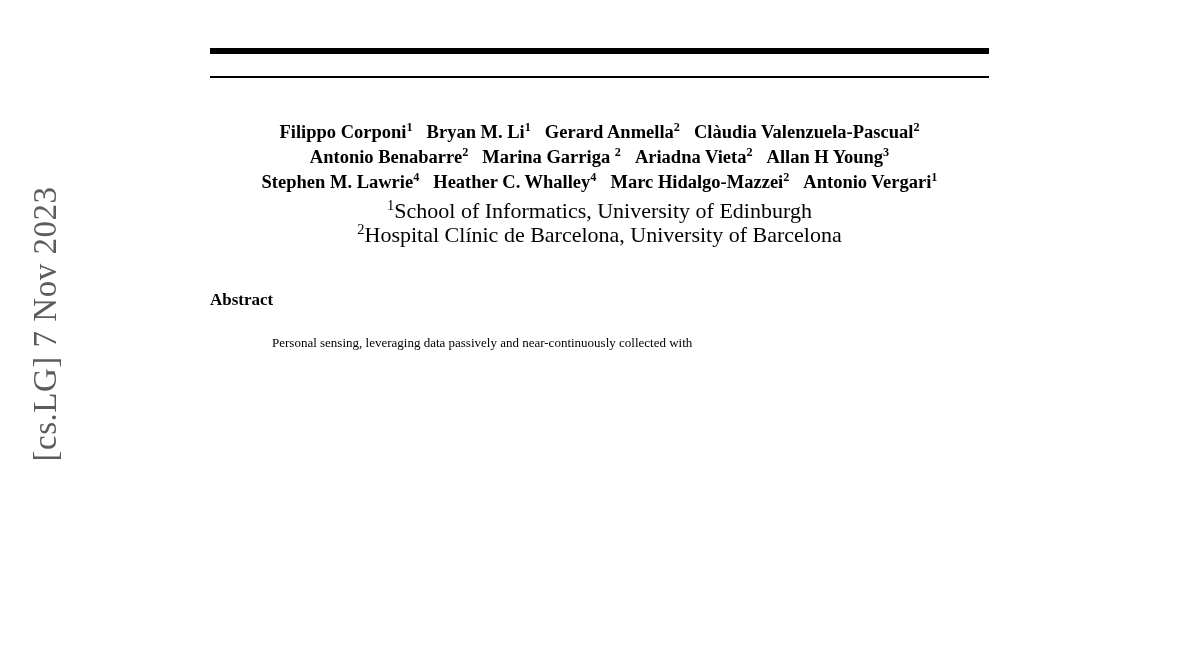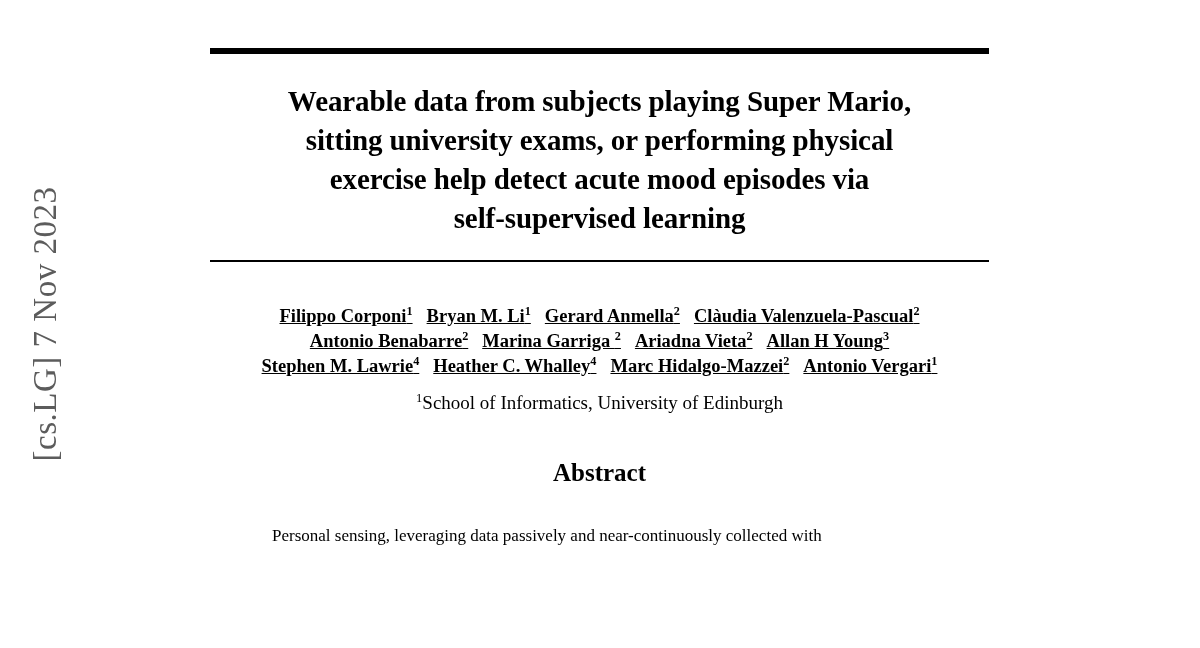--- a/index.html
+++ b/index.html
@@ -72,79 +72,71 @@
 
   .authors {
     margin-top: 42px;
     text-align: center;
     font-weight: bold;
     font-size: 18.5px;
     line-height: 25px;
   }
   .authors .row {
     white-space: nowrap;
-    text-decoration: underline;
   }
   .authors .au {
     display: inline;
   }
   .authors .sep {
     display: inline-block;
     width: 14px;
   }
   sup {
     font-size: 0.66em;
     vertical-align: super;
     line-height: 0;
     font-weight: bold;
   }
 
   .affiliations {
-    margin-top: 12px;
+    margin-top: 4px;
     text-align: center;
-    font-size: 19px;
+    font-size: 22px;
     line-height: 23.5px;
     font-weight: normal;
   }
   .affiliations sup {
     font-weight: normal;
   }
 
   .abstract-heading {
     margin-top: 44px;
-    text-align: center;
     font-weight: bold;
-    font-size: 25px;
+    font-size: 17px;
   }
 
   .abstract-body {
-    margin-top: 36px;
+    margin-top: 20px;
     padding: 0 62px;
     text-align: justify;
-    font-size: 17px;
+    font-size: 13px;
     line-height: 26px;
   }
 </style>
 </head>
 <body>
 
 <div class="arxiv-stamp">
   <div class="vtext">[cs.LG]  7 Nov 2023</div>
 </div>
 
 <div class="page">
 
   <div class="rule-top"></div>
 
-  <div class="title">
-    <div>Wearable data from subjects playing Super Mario,</div>
-    <div>sitting university exams, or performing physical</div>
-    <div>exercise help detect acute mood episodes via</div>
-    <div>self-supervised learning</div>
-  </div>
 
   <div class="rule-bottom"></div>
 
   <div class="authors">
 
     <div class="row">
       <span class="au"><span>Filippo Corponi</span><sup>1</sup></span><span class="sep"></span><span class="au"><span>Bryan M. Li</span><sup>1</sup></span><span class="sep"></span><span class="au"><span>Gerard Anmella</span><sup>2</sup></span><span class="sep"></span><span class="au"><span>Clàudia Valenzuela-Pascual</span><sup>2</sup></span>
     </div>
 
 
@@ -153,19 +145,20 @@
     </div>
 
     <div class="row">
       <span class="au"><span>Stephen M. Lawrie</span><sup>4</sup></span><span class="sep"></span><span class="au"><span>Heather C. Whalley</span><sup>4</sup></span><span class="sep"></span><span class="au"><span>Marc Hidalgo-Mazzei</span><sup>2</sup></span><span class="sep"></span><span class="au"><span>Antonio Vergari</span><sup>1</sup></span>
     </div>
 
   </div>
 
   <div class="affiliations">
     <div><sup>1</sup><span>School of Informatics, University of Edinburgh</span></div>
+    <div><sup>2</sup><span>Hospital Clínic de Barcelona, University of Barcelona</span></div>
   </div>
 
   <div class="abstract-heading">Abstract</div>
 
   <div class="abstract-body">Personal sensing, leveraging data passively and near-continuously collected with</div>
 
 </div>
 
 </body></html>

